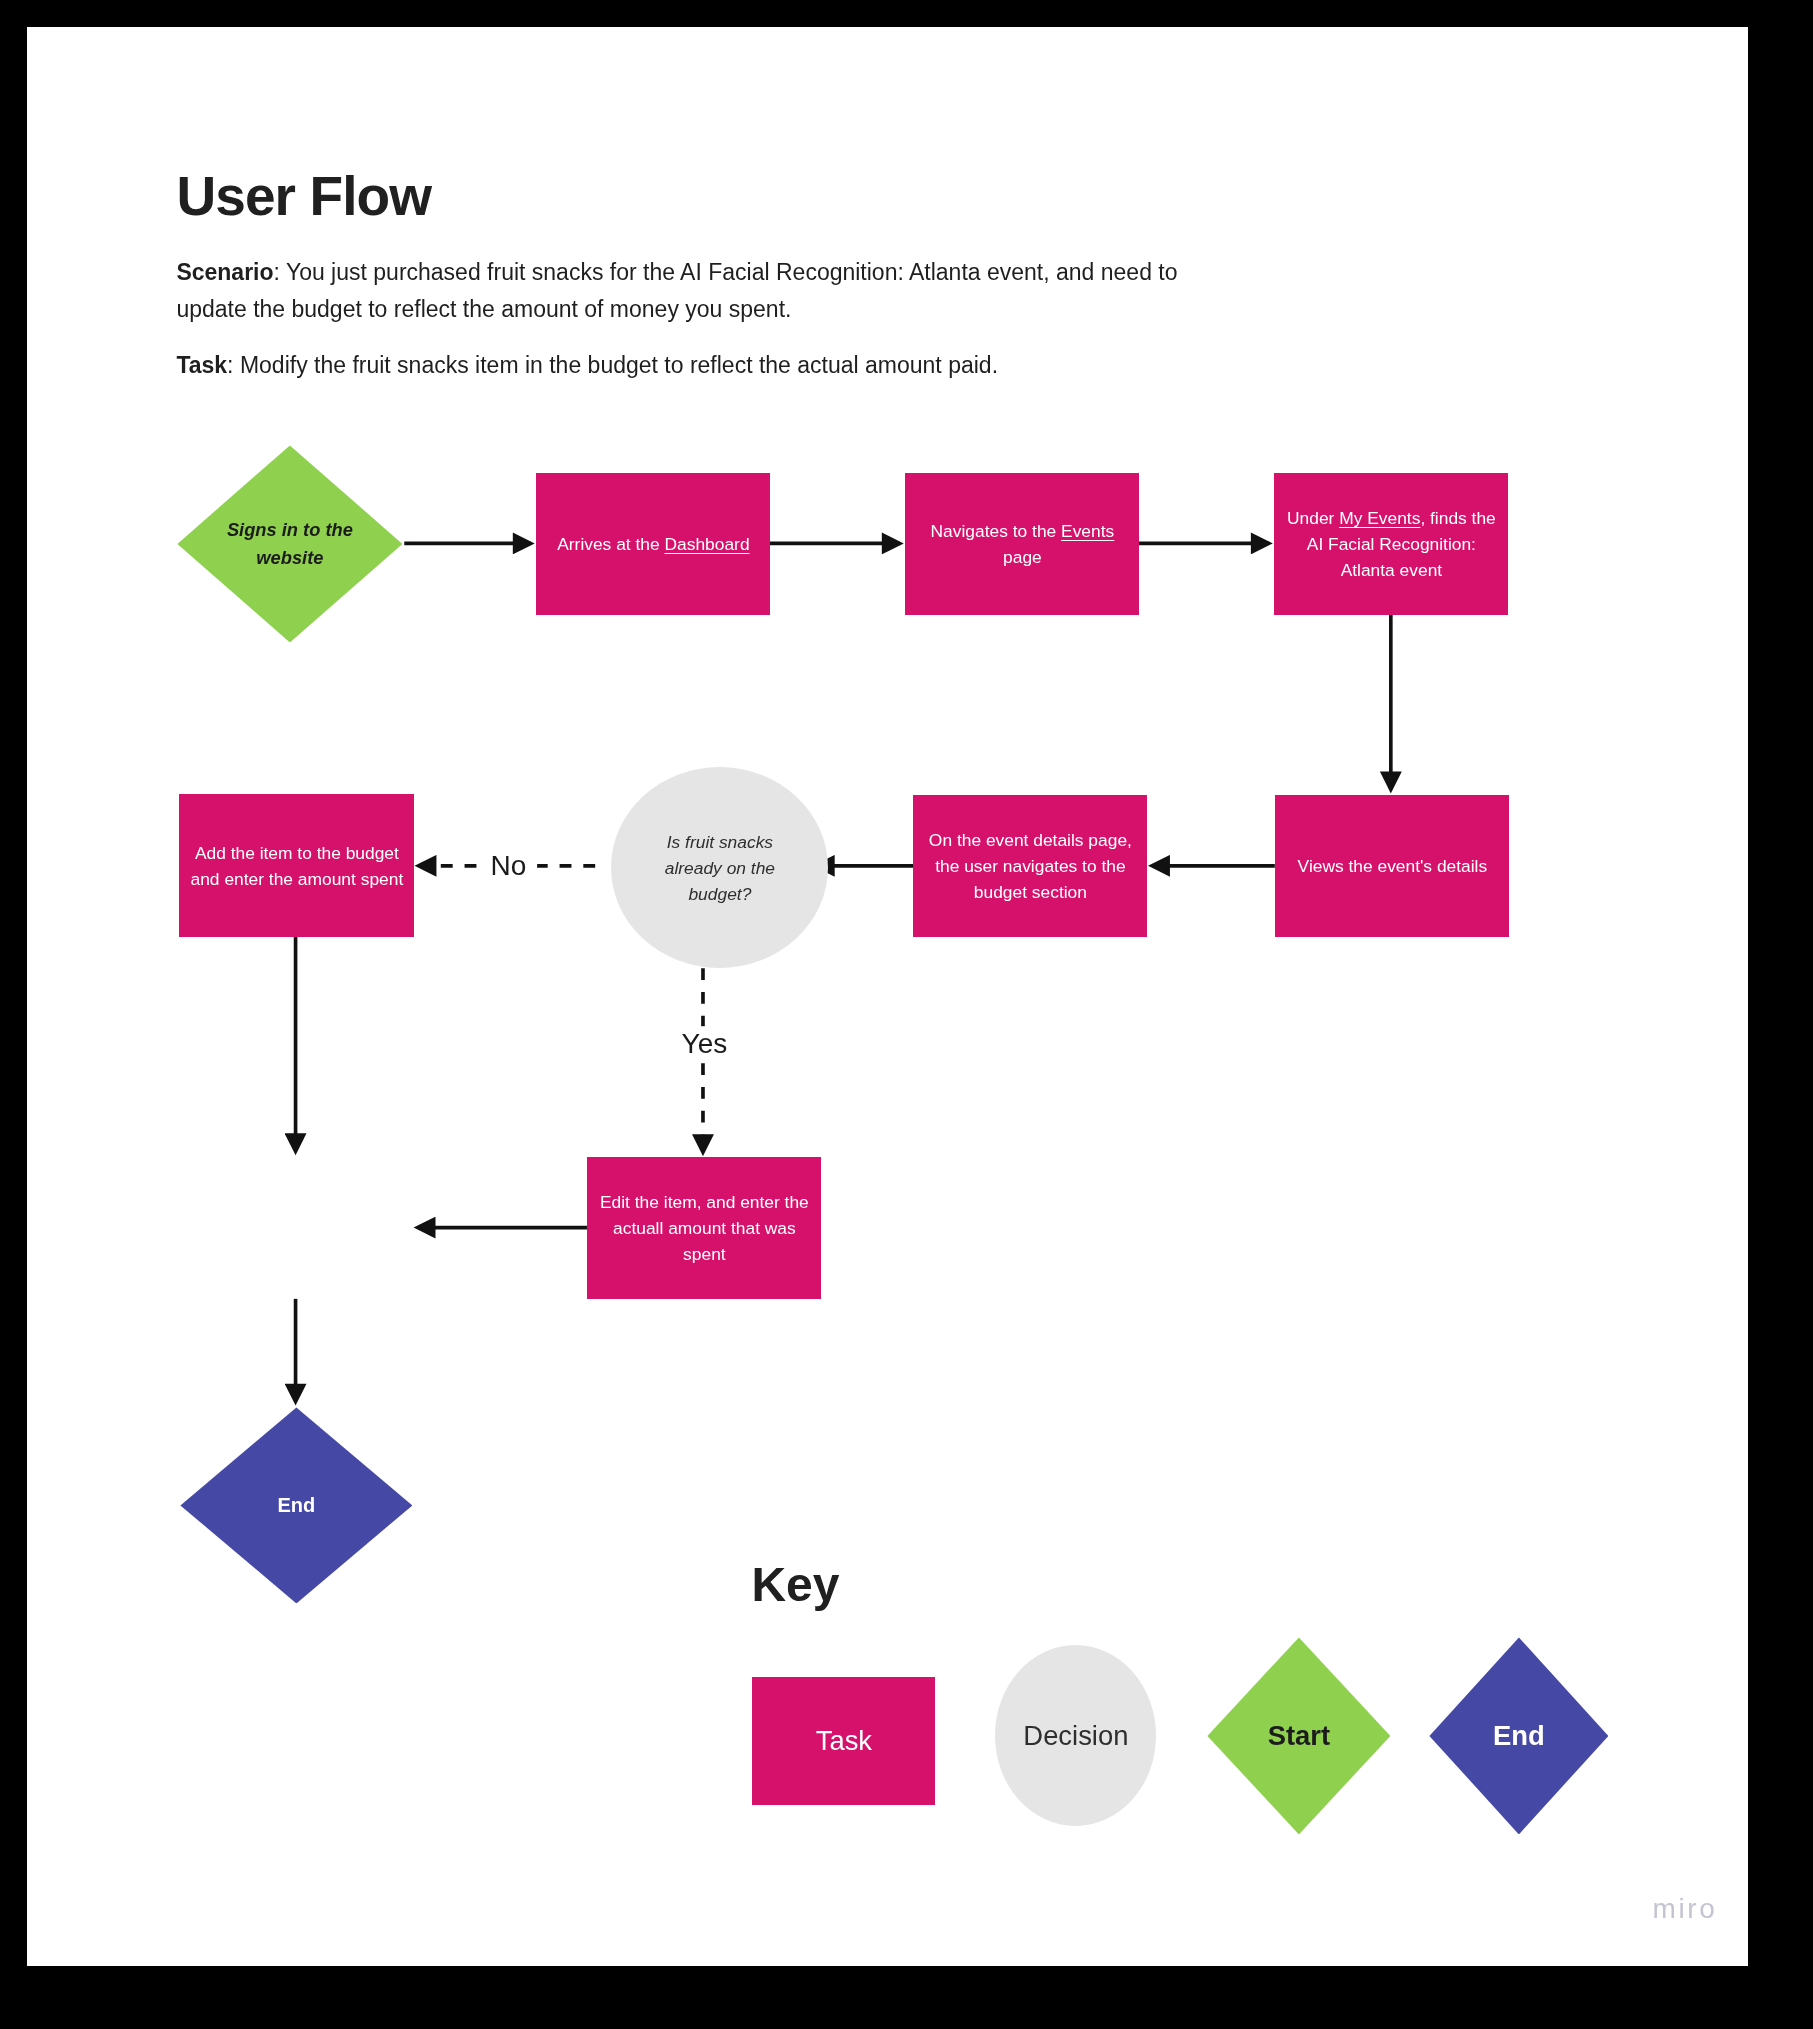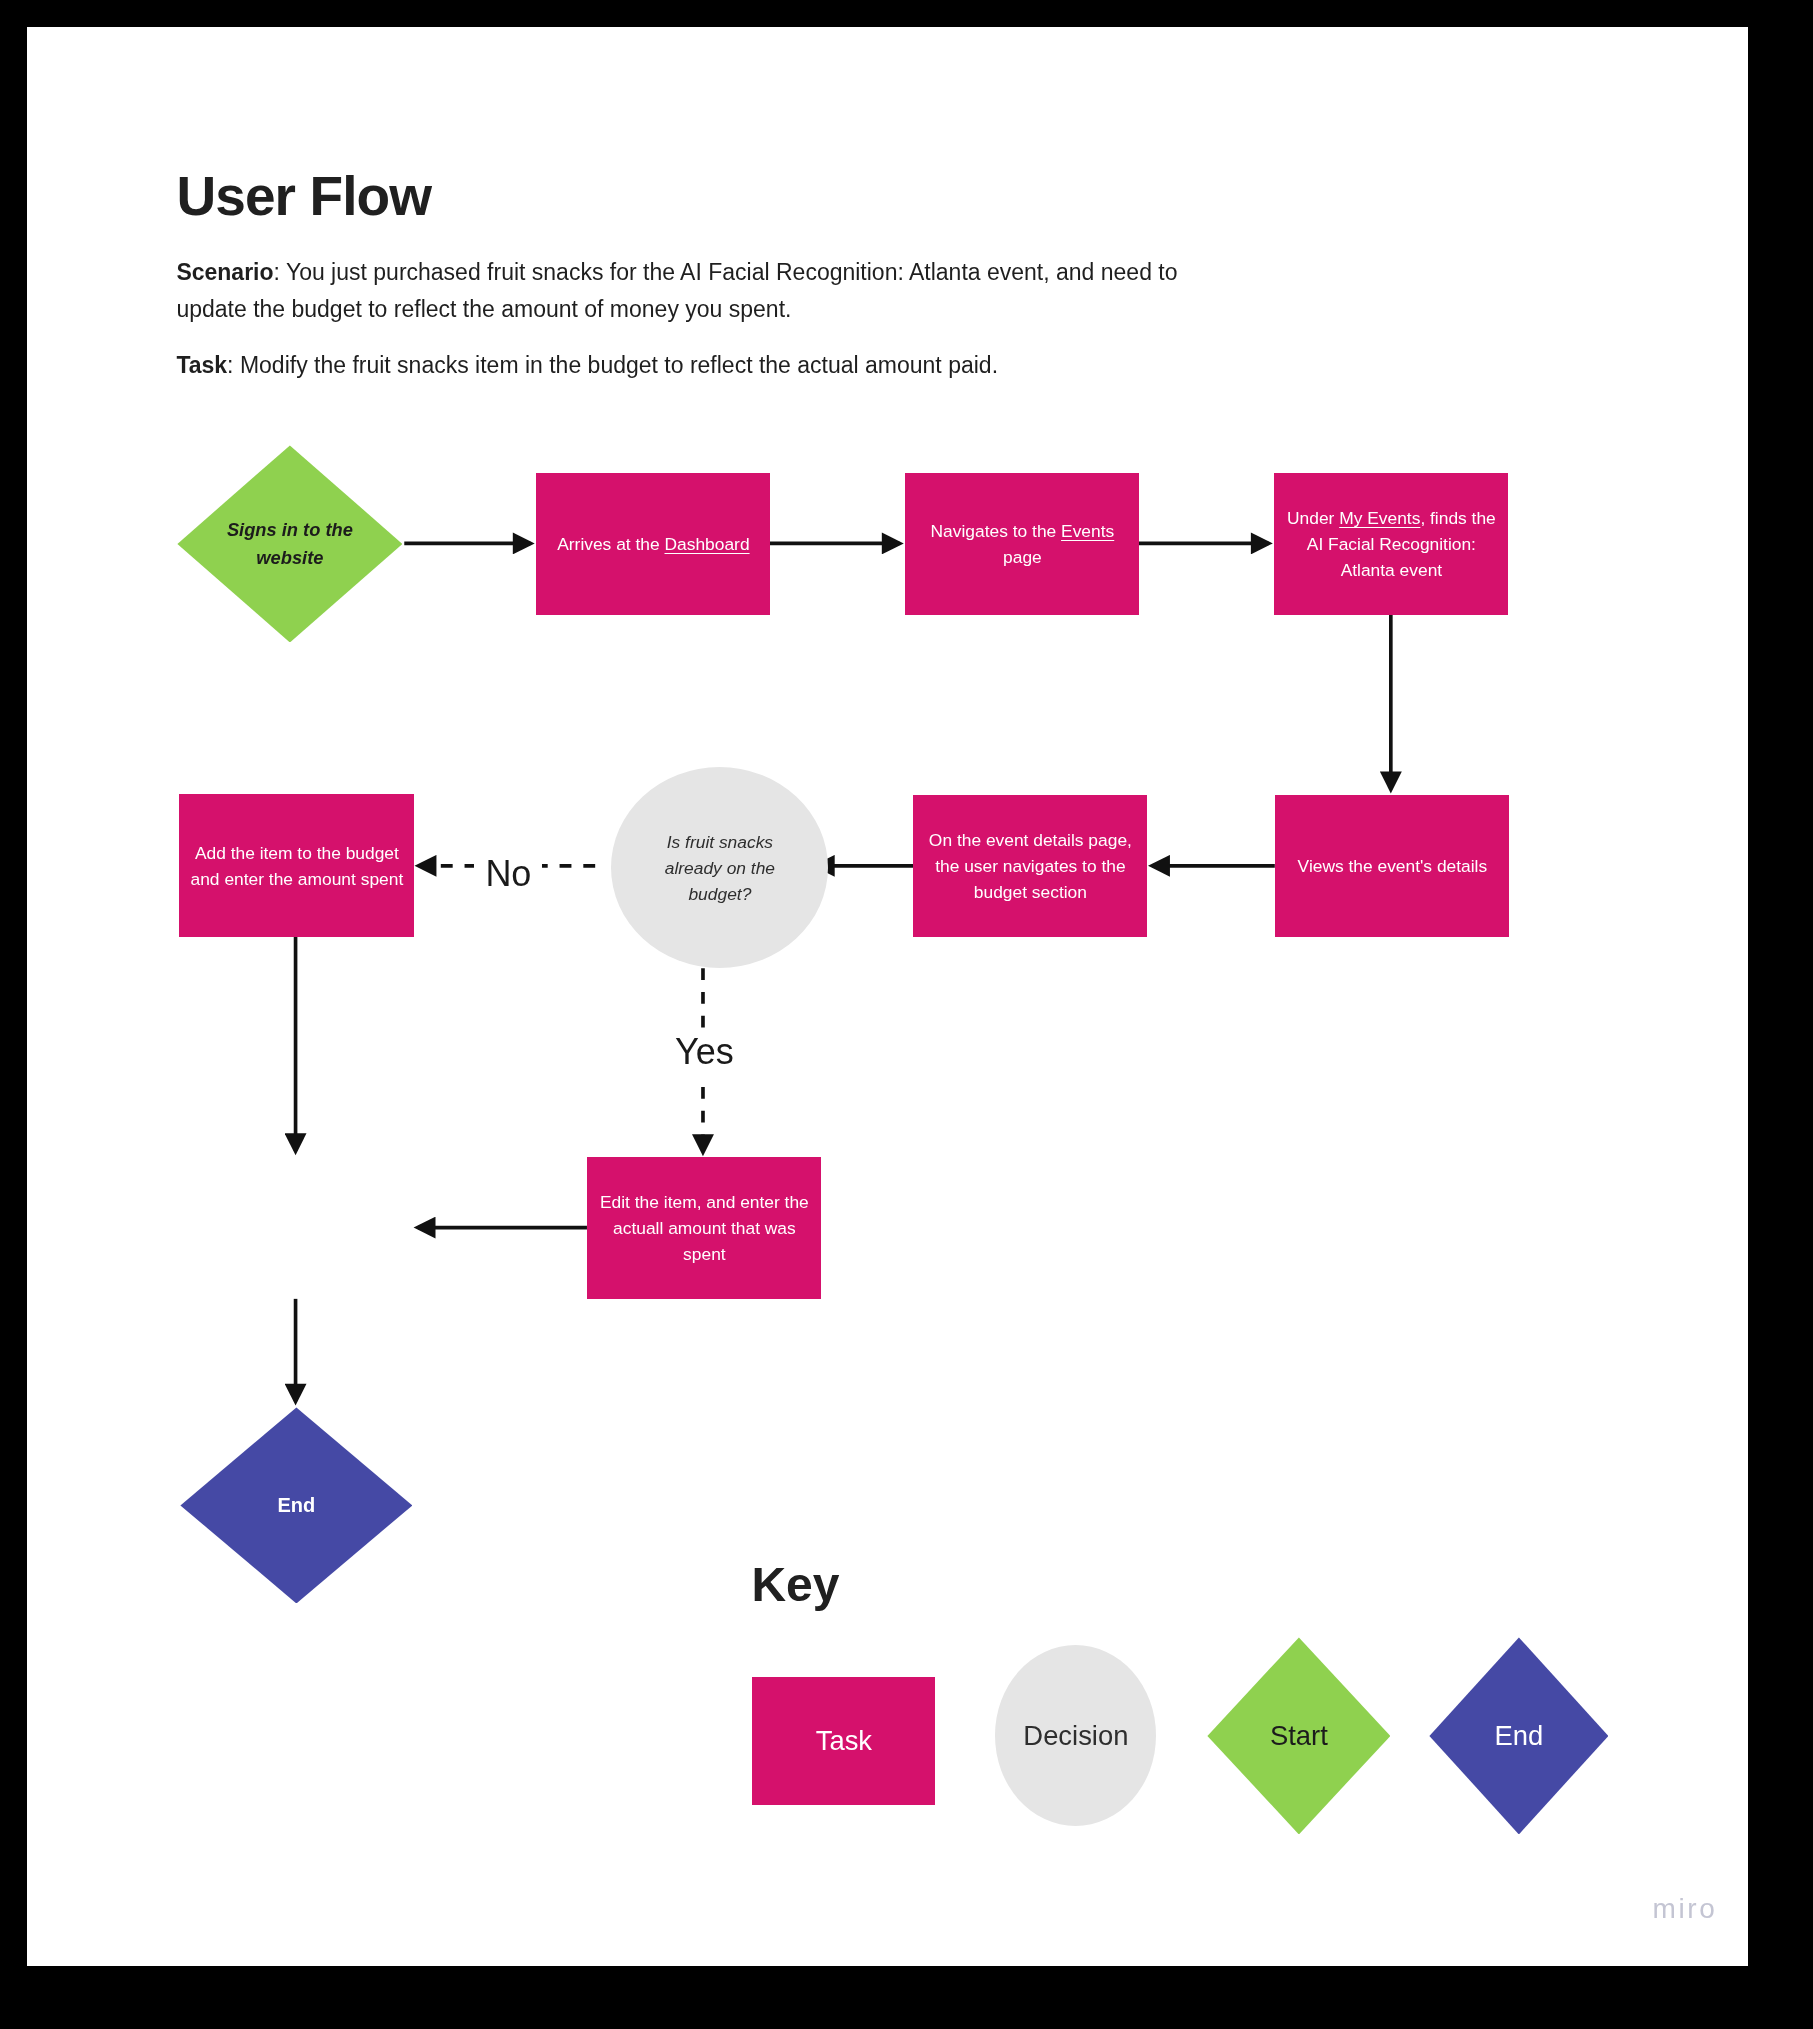--- a/index.html
+++ b/index.html
@@ -49,41 +49,41 @@
     clip-path:polygon(50% 0,100% 50%,50% 100%,0 50%);
     display:flex;align-items:center;justify-content:center;text-align:center;
   }
   .diamond.green{background:var(--start,#8fd14f);color:#1c1c1c;font-weight:700;}
   .diamond.blue{background:var(--end,#4549a5);color:#fff;font-weight:700;}
   .diamond .dlabel{display:block;max-width:137px;font-size:18.3px;line-height:1.5;}
   .diamond .dlabel.big{font-size:20px;}
 
   .edge-label{
     position:absolute;transform:translate(-50%,-50%);
-    background:#fff;padding:1.8px 11px;font-size:36px;color:#1a1a1a;margin-top:8px;
+    background:#fff;padding:1.8px 11px;font-size:28px;color:#1a1a1a;
   }
 
   .key-heading{
     position:absolute;left:724px;top:1530px;margin:0;
     font-size:48px;font-weight:800;color:#202020;
   }
   .key-label{font-size:27.4px;}
   .key-task{
     position:absolute;left:725px;top:1650px;width:183px;height:128px;
     background:var(--task,#d5116c);color:#fff;
     display:flex;align-items:center;justify-content:center;
   }
   .key-decision{
     position:absolute;left:968px;top:1618px;width:161px;height:181px;
     color:#2e2e2e;
   }
   .key-start{
     position:absolute;left:1180px;top:1610px;width:183px;height:197px;
   }
-  .key-start .key-label,.key-end .key-label{font-weight:400;text-align:right;}
+  .key-start .key-label,.key-end .key-label{font-weight:700;text-align:right;}
   .key-end{
     position:absolute;left:1402px;top:1610px;width:179px;height:197px;
   }
   .watermark{
     position:absolute;left:1625px;top:1866px;
     font-size:28px;color:#c4c5d3;letter-spacing:2.7px;font-weight:500;
   }
 </style>
 </head>
 <body>

